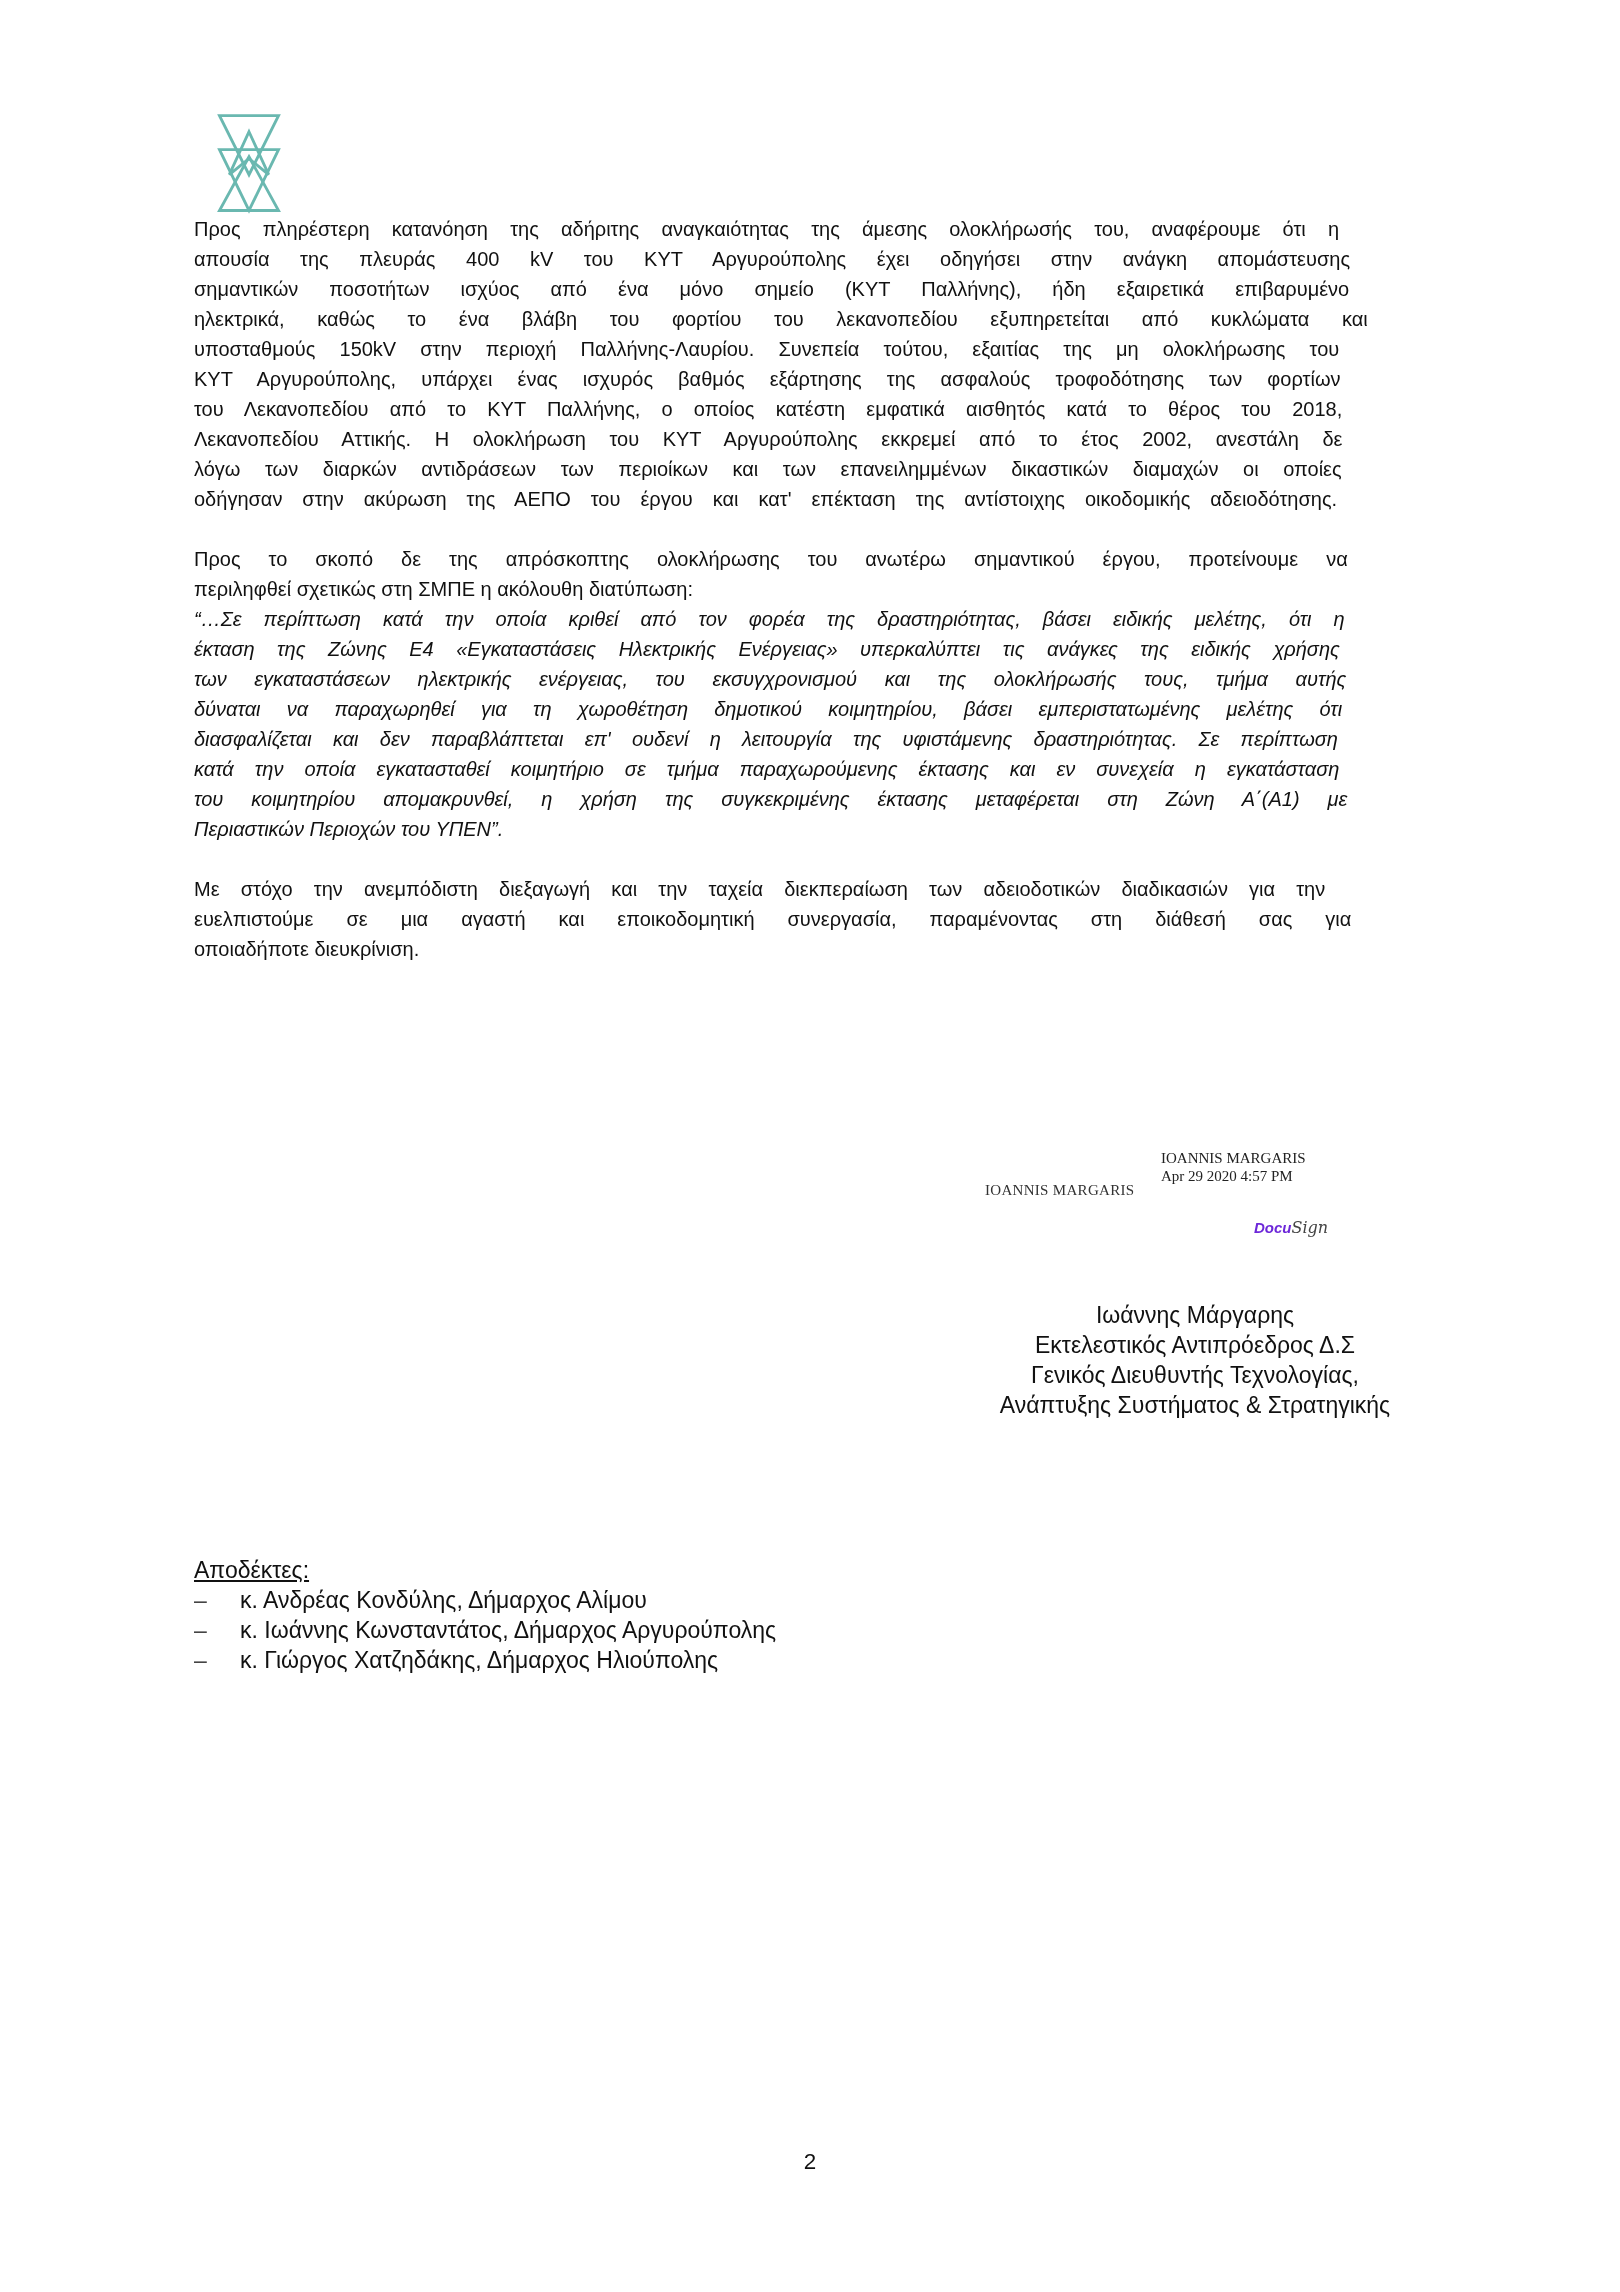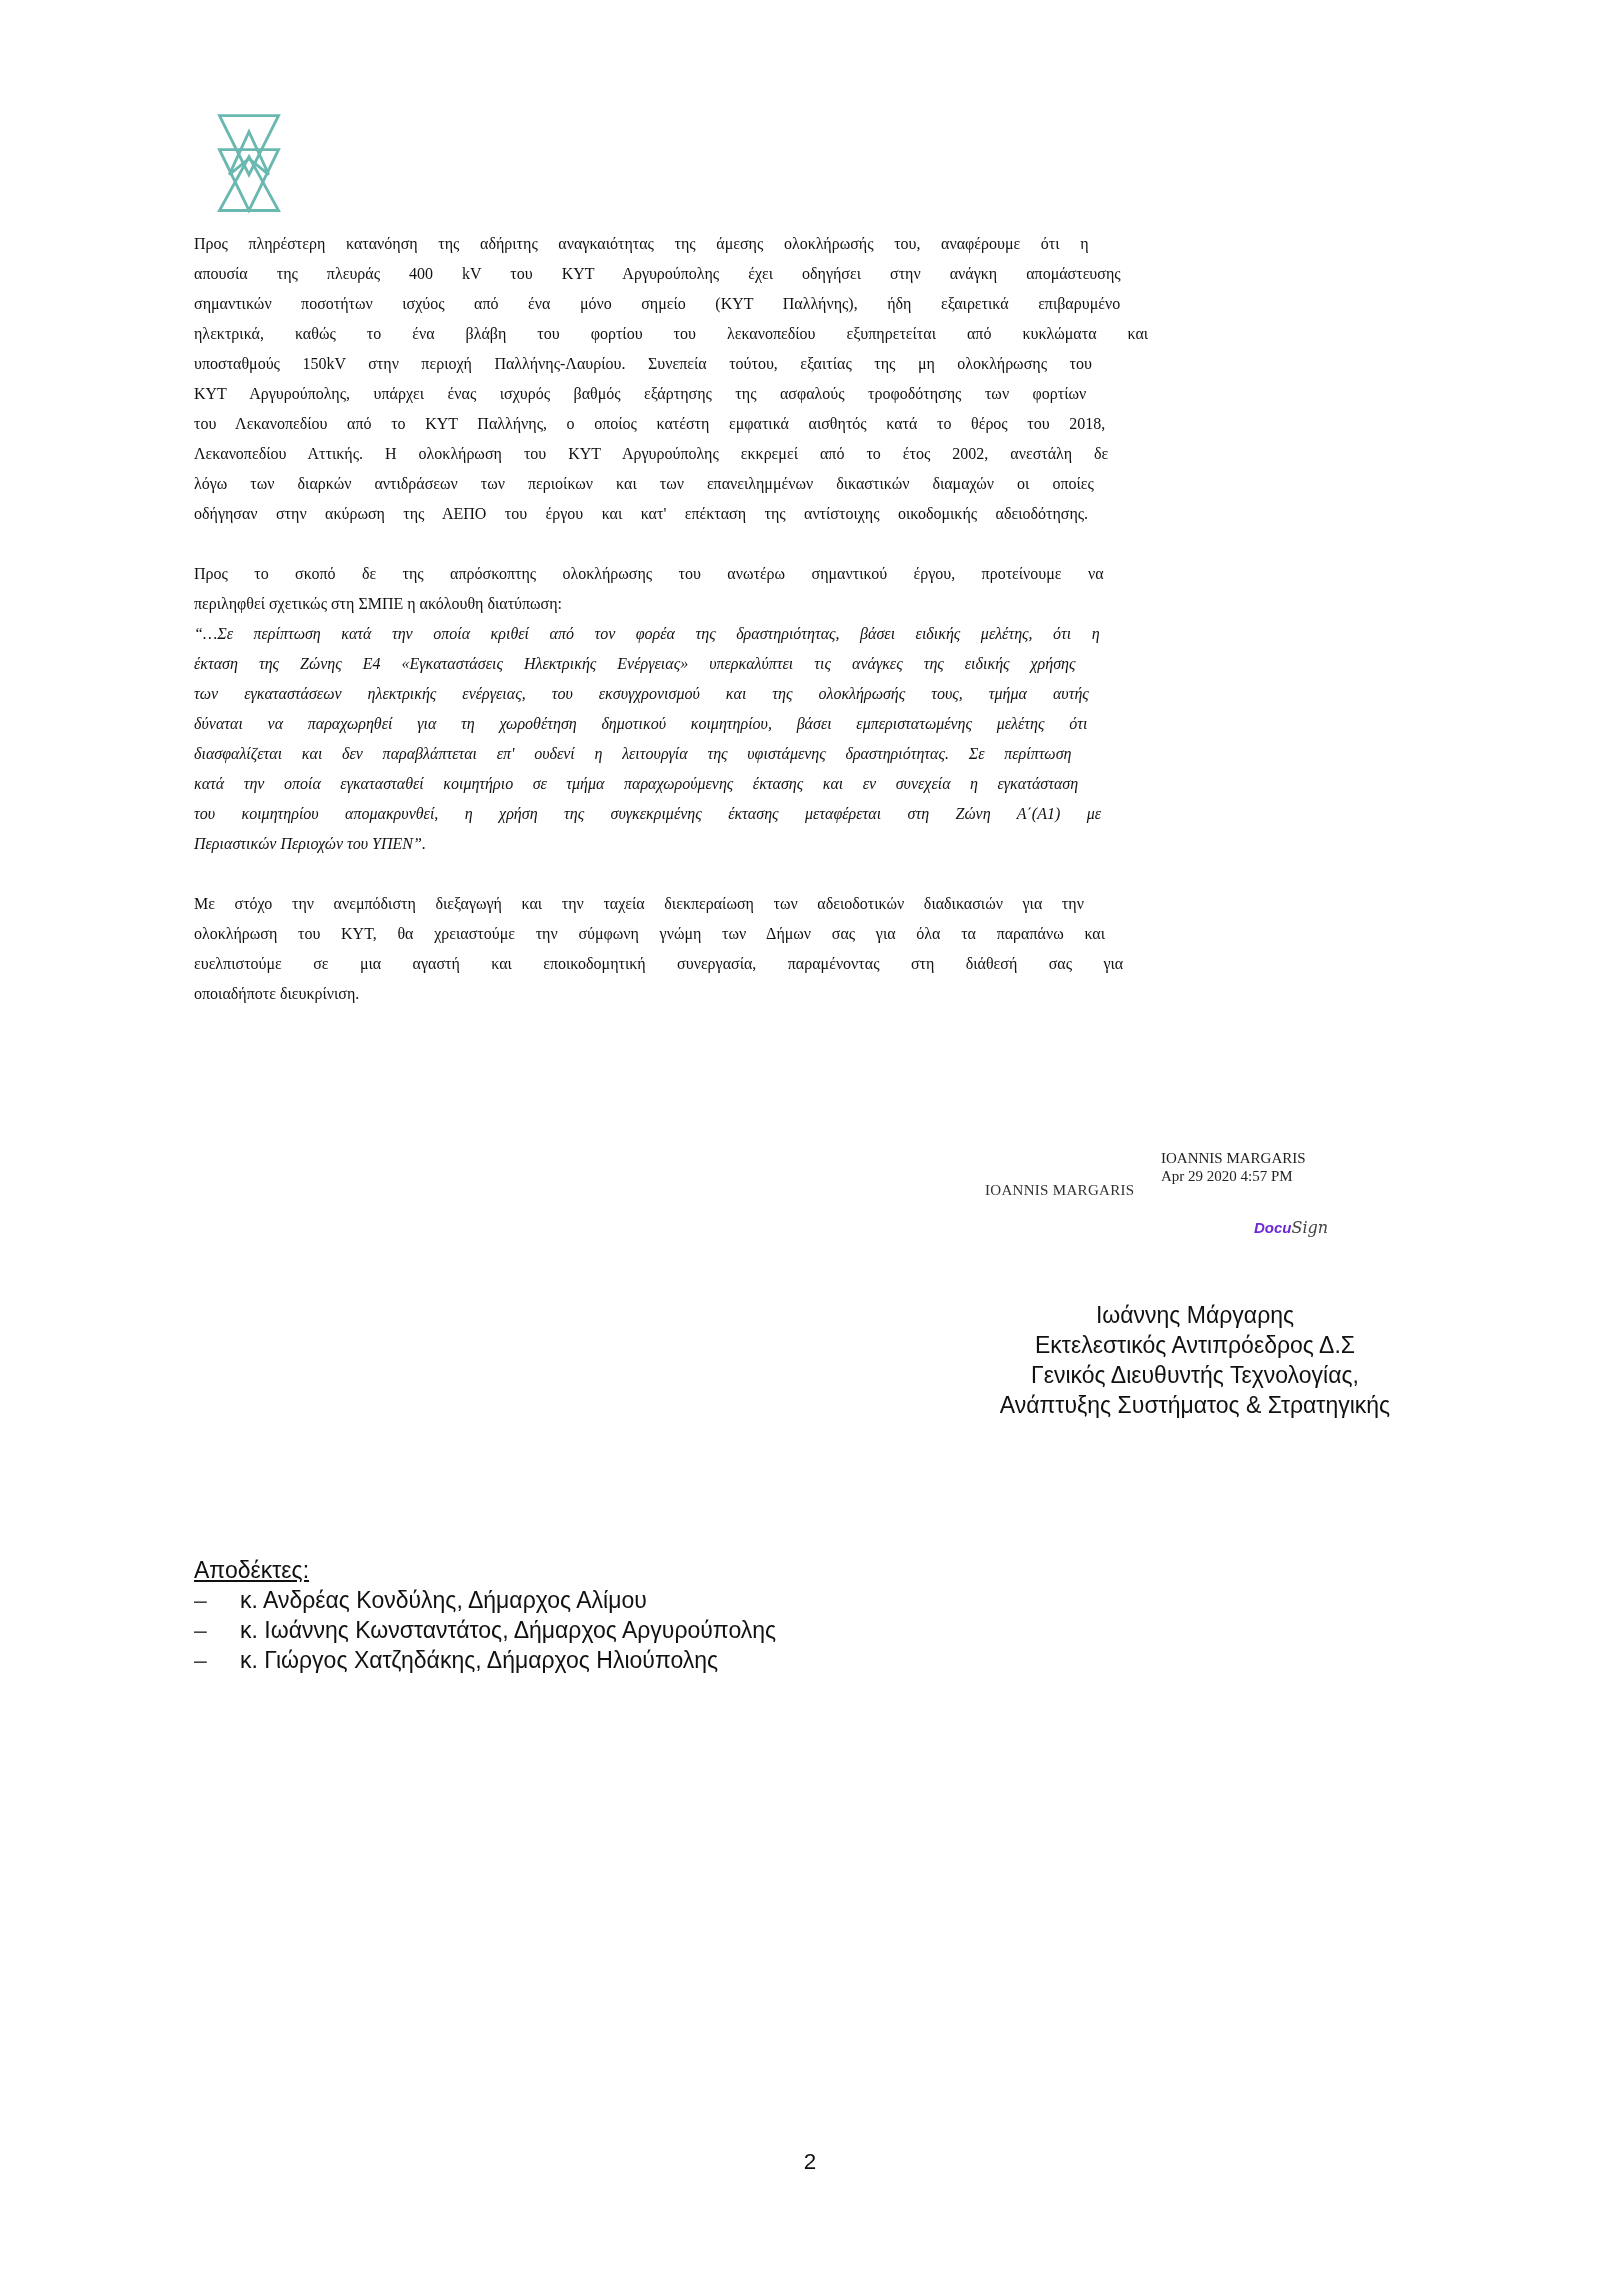--- a/index.html
+++ b/index.html
@@ -2,24 +2,23 @@
 <html style="font-size:14.3px"><head>
   <meta charset="utf-8">
   <style>
     html, body { margin: 0; padding: 0; background: #ffffff; }
     body {
       width: 1620px; height: 2293px; position: relative; overflow: hidden;
       font-family: "Liberation Sans", sans-serif; color: #111111;
     }
     .logo { position: absolute; left: 215px; top: 112px; width: 68px; height: 103px; }
     .content {
-      position: absolute; left: 194px; top: 229px; width: 1279px;
-      font-size: 16px; line-height: 30px; text-align: justify;
+      position: absolute; left: 194px; top: 214px; width: 1279px;
+      font-size: 20px; line-height: 30px; text-align: justify;
       font-stretch: condensed;
-      font-family: Liberation Serif, serif;
     }
     .content p { margin: 0; }
     .para { margin-bottom: 30px !important; }
     .line { display: block; text-align: justify; text-align-last: justify; white-space: nowrap; }
     .line.last { text-align-last: left; }
     .italic { font-style: italic; }
     .sigblock { position: absolute; left: 985px; top: 1137px; width: 412px; height: 125px; }
     .sig-main-name {
       position: absolute; left: 0; top: 45px; font-family: "Liberation Serif", serif;
       font-size: 15px; color: #333; letter-spacing: 0.3px;
@@ -83,21 +82,20 @@
     <span class="line" style="display: block; word-spacing: 17px; text-align: left; text-align-last: left;">έκταση της Ζώνης Ε4 «Εγκαταστάσεις Ηλεκτρικής Ενέργειας» υπερκαλύπτει τις ανάγκες της ειδικής χρήσης</span>
     <span class="line" style="display: block; word-spacing: 22px; text-align: left; text-align-last: left;">των εγκαταστάσεων ηλεκτρικής ενέργειας, του εκσυγχρονισμού και της ολοκλήρωσής τους, τμήμα αυτής</span>
     <span class="line" style="display: block; word-spacing: 20.7px; text-align: left; text-align-last: left;">δύναται να παραχωρηθεί για τη χωροθέτηση δημοτικού κοιμητηρίου, βάσει εμπεριστατωμένης μελέτης ότι</span>
     <span class="line" style="display: block; word-spacing: 15.7px; text-align: left; text-align-last: left;">διασφαλίζεται και δεν παραβλάπτεται επ' ουδενί η λειτουργία της υφιστάμενης δραστηριότητας. Σε περίπτωση</span>
     <span class="line" style="display: block; word-spacing: 15.5px; text-align: left; text-align-last: left;">κατά την οποία εγκατασταθεί κοιμητήριο σε τμήμα παραχωρούμενης έκτασης και εν συνεχεία η εγκατάσταση</span>
     <span class="line" style="display: block; word-spacing: 22.4px; text-align: right; text-align-last: left;">του κοιμητηρίου απομακρυνθεί, η χρήση της συγκεκριμένης έκτασης μεταφέρεται στη Ζώνη Α΄(Α1) με</span>
     <span class="line last" style="display: block; text-align: left; text-align-last: left;">Περιαστικών Περιοχών του ΥΠΕΝ”.</span>
   </p>
   <p>
     <span class="line" style="display: block; word-spacing: 15.6px; text-align: right; text-align-last: left;">Με στόχο την ανεμπόδιστη  διεξαγωγή και την ταχεία διεκπεραίωση των αδειοδοτικών διαδικασιών για την</span>
-    <span class="line" style="display: block; word-spacing: 16.7px; text-align: left; text-align-last: left;">ολοκλήρωση του ΚΥΤ, θα χρειαστούμε την σύμφωνη γνώμη των Δήμων σας για όλα τα παραπάνω και</span>
     <span class="line" style="display: block; word-spacing: 27.4px; text-align: left; text-align-last: left;">ευελπιστούμε σε μια αγαστή και εποικοδομητική συνεργασία, παραμένοντας στη διάθεσή σας για</span>
     <span class="line last" style="display: block; text-align: left; text-align-last: left;">οποιαδήποτε διευκρίνιση.</span>
   </p>
 </div>
 
 <div class="sigblock">
   <div class="sig-main-name">IOANNIS MARGARIS</div>
   <div class="sig-stamp-name">IOANNIS MARGARIS</div>
   <div class="sig-stamp-date">Apr 29 2020 4:57 PM</div>
   <div class="docusign">

